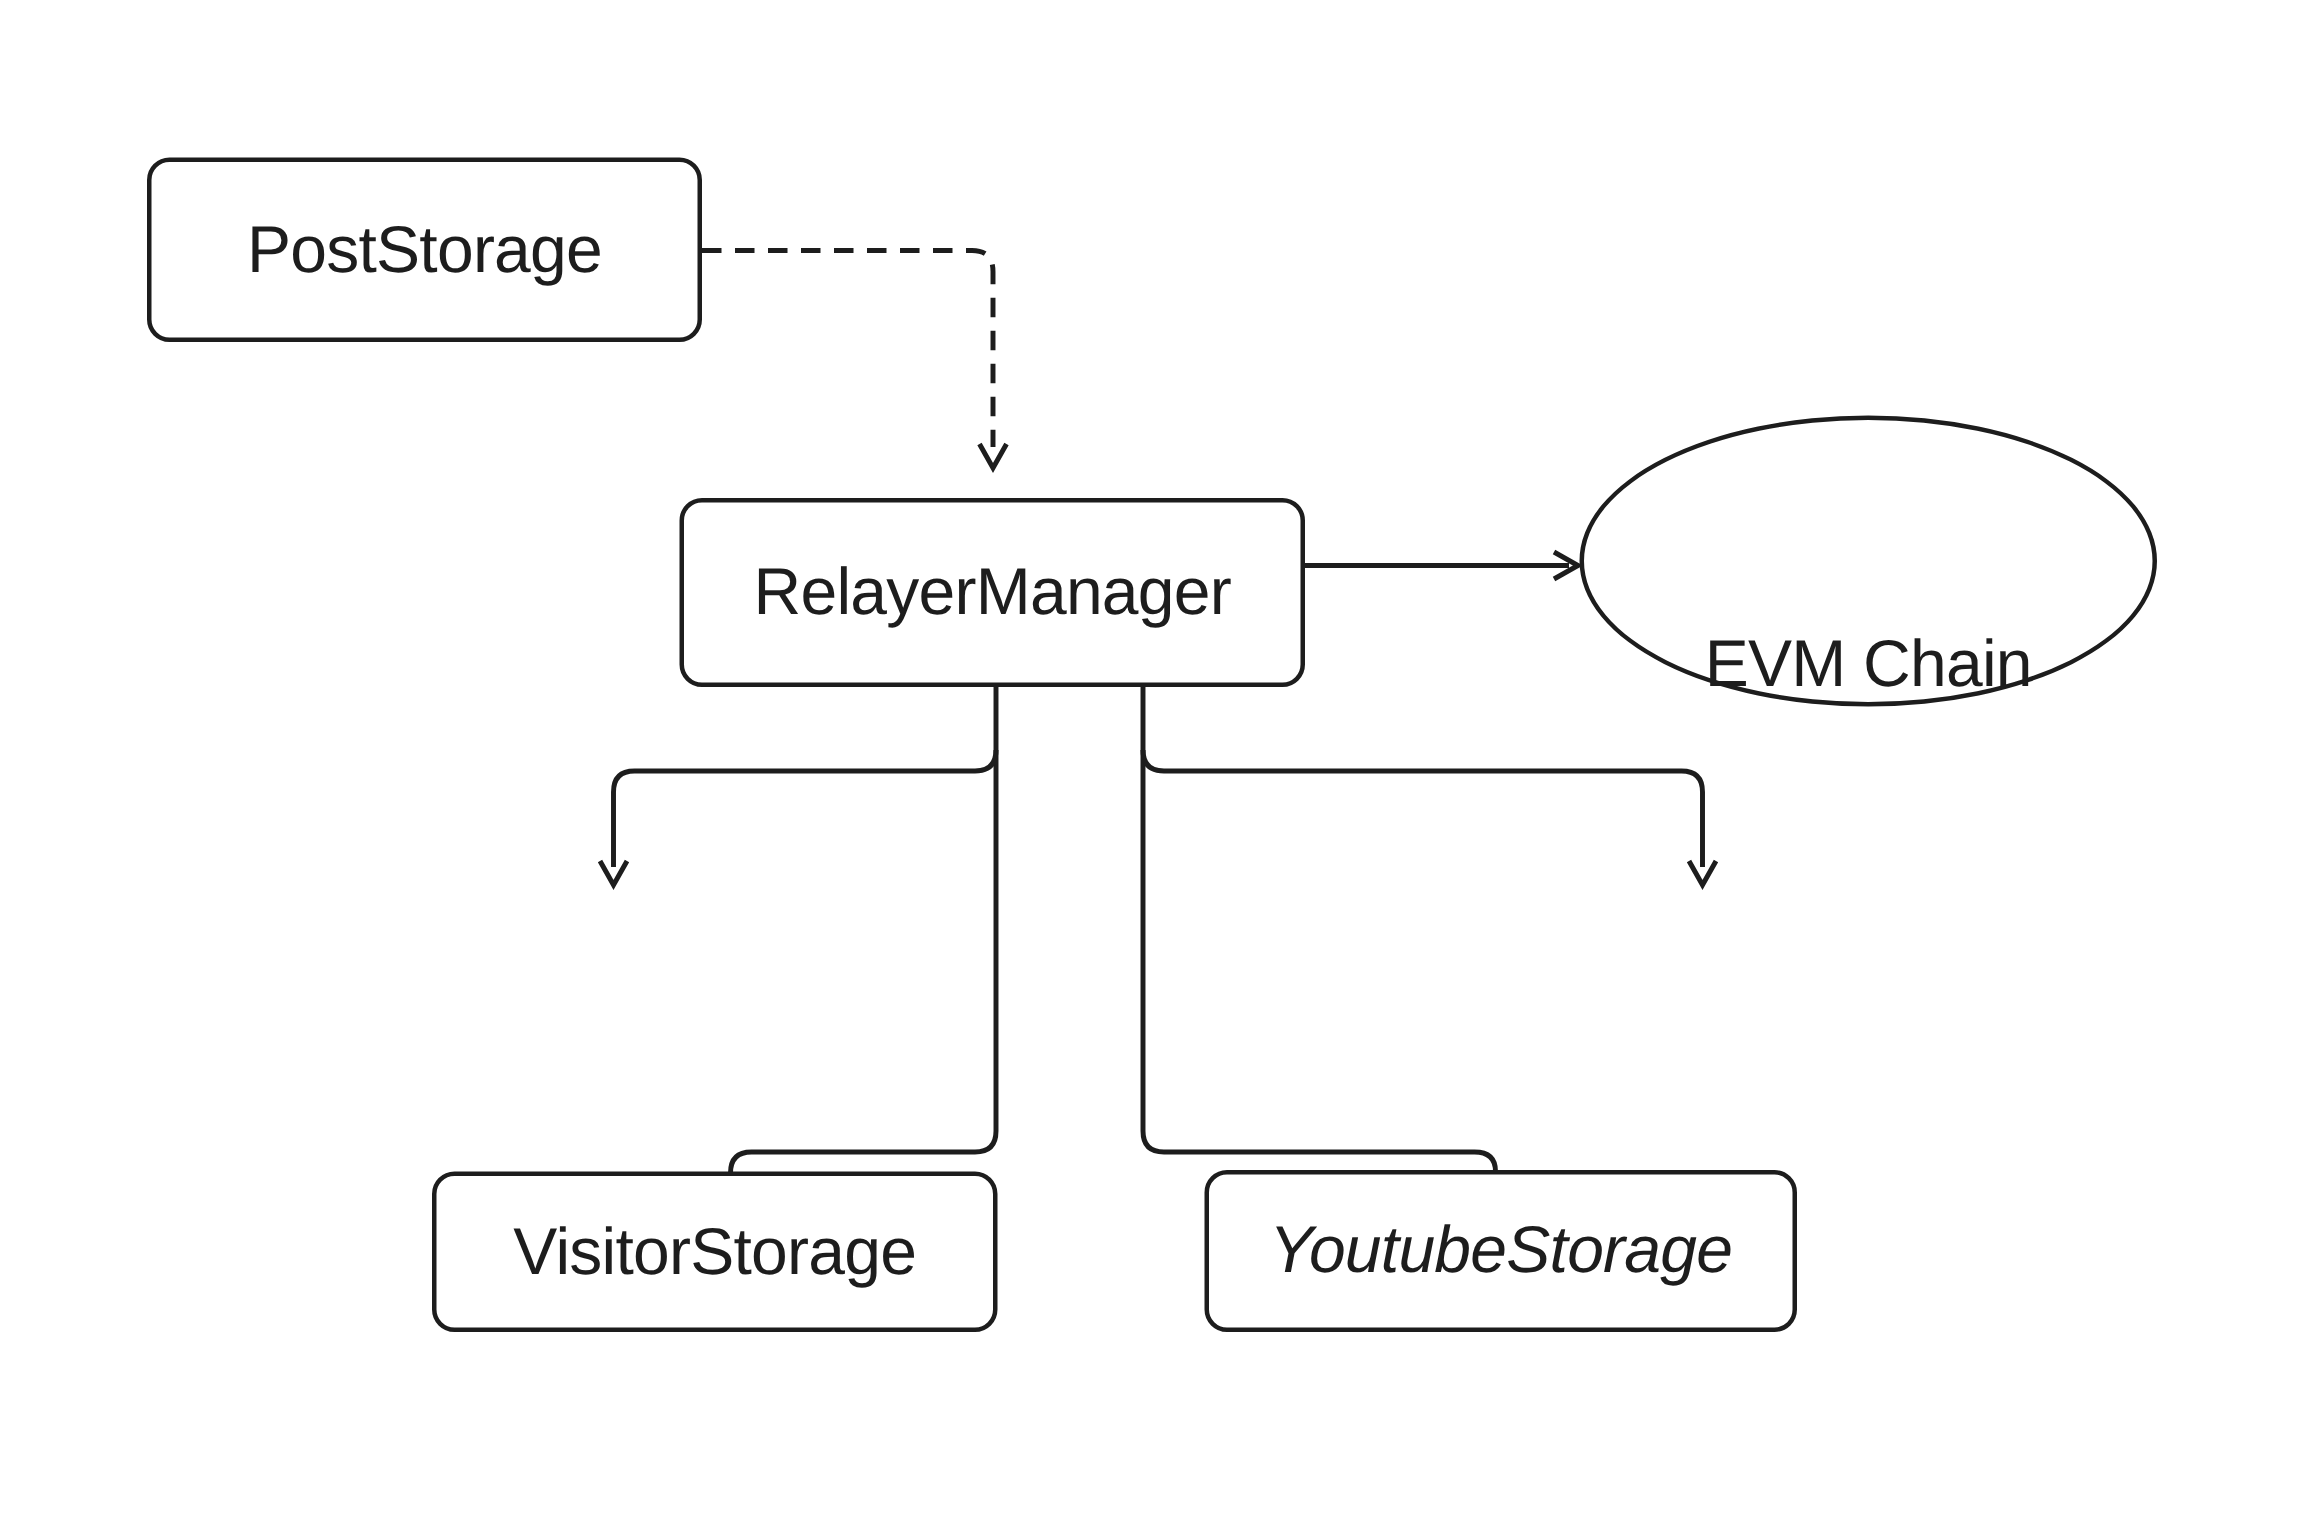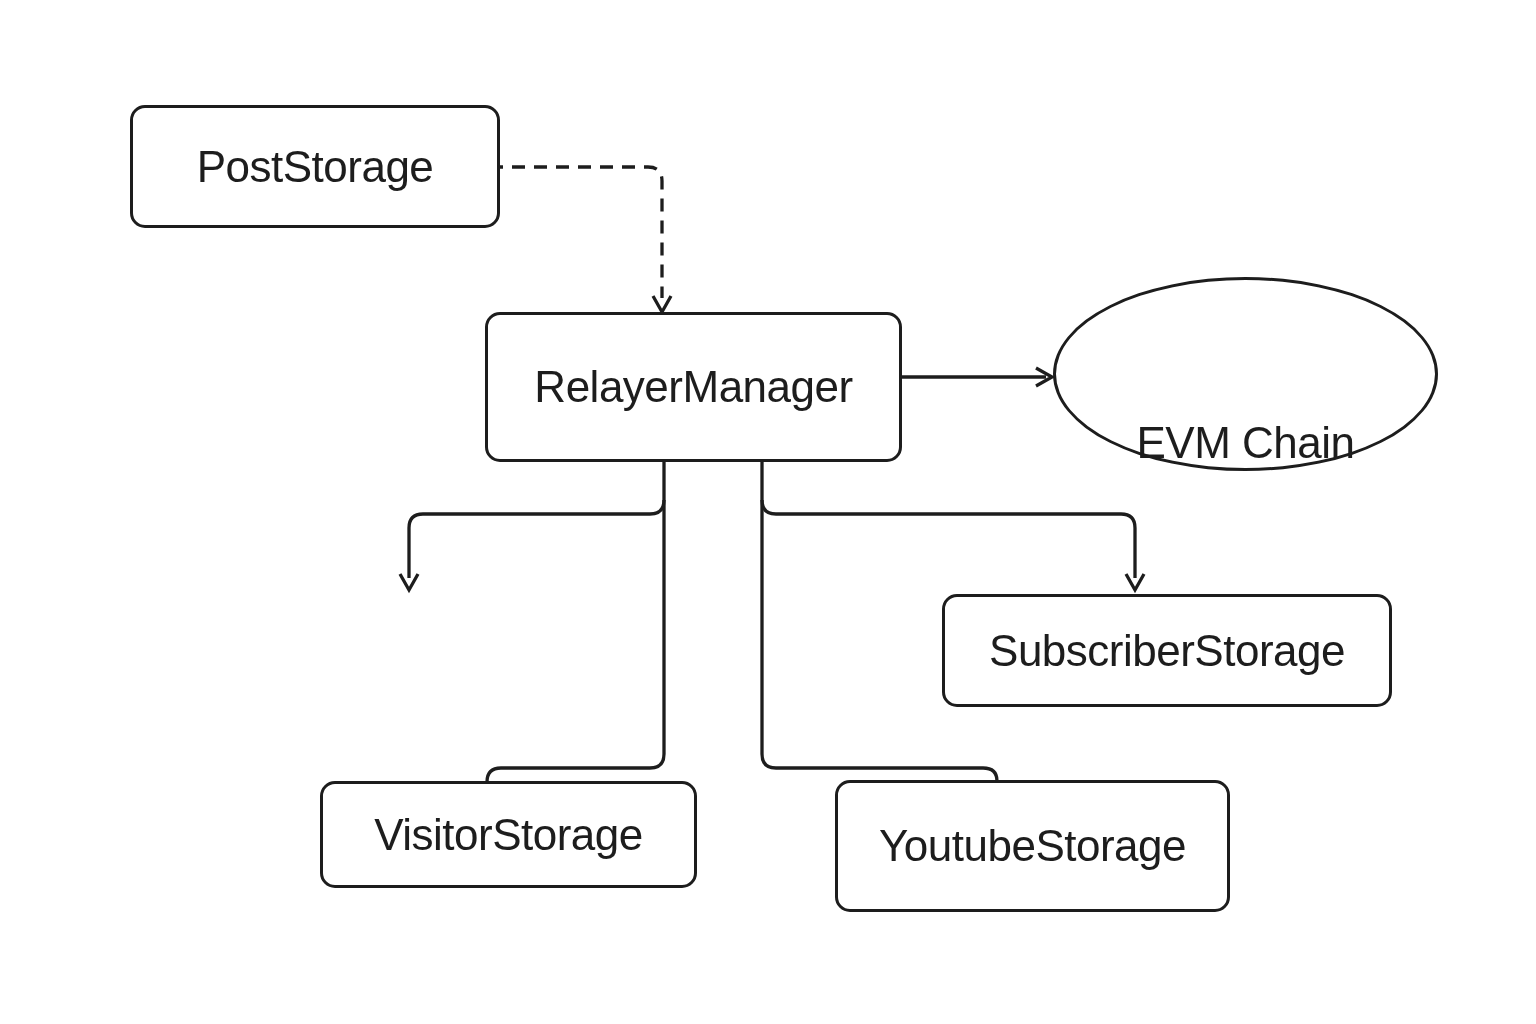--- a/index.html
+++ b/index.html
@@ -34,21 +34,21 @@
     border: 3.5px solid #1d1d1d;
     display: flex;
     align-items: center;
     justify-content: center;
     color: #1d1d1d;
     font-size: 44px;
     font-weight: 500;
     letter-spacing: -0.5px;
     white-space: nowrap;
   }
-  .node.rect { border-radius: 15px; margin-left: 32px; }
+  .node.rect { border-radius: 15px; }
   .node.ellipse { border-radius: 50%; }
   .edge-label {
     position: absolute;
     color: #1d1d1d;
     font-size: 32px;
     font-weight: 500;
     white-space: nowrap;
   }
 </style>
 </head>
@@ -84,35 +84,32 @@
     <g>
       <path d="M 762 500 Q 762 514 776 514 H 1121 Q 1135 514 1135 528 V 578"></path>
       <polyline points="1126,574 1135,590 1144,574"></polyline>
     </g>
   </svg>
 
   <div class="node rect" style="left:98px; top:105px; width:370px; height:123px;">
     <span>PostStorage</span>
   </div>
 
-  <div class="node rect" style="left:453px; top:312px; width:417px; height:150px;">
+  <div class="node rect" style="left:453px; top:332px; width:417px; height:126px;">
     <span>RelayerManager</span>
   </div>
 
   <div class="node ellipse" style="left:1053px; top:277px; width:385px; height:194px;align-items:flex-end;">
     <span>EVM Chain</span>
   </div>
 
 
-  <div class="node rect" style="left:910px; top:594px; width:450px; height:113px;">
-    <span>SubscriberStorage</span>
-  </div>
 
   <div class="node rect" style="left:288px; top:781px; width:377px; height:107px;">
     <span>VisitorStorage</span>
   </div>
 
-  <div class="node rect" style="left:803px; top:780px; width:395px; height:132px;">
+  <div class="node rect" style="left:803px; top:780px; width:395px; height:108px;font-style:italic;">
     <span>YoutubeStorage</span>
   </div>
 
 
 </div>
 
 </body></html>

